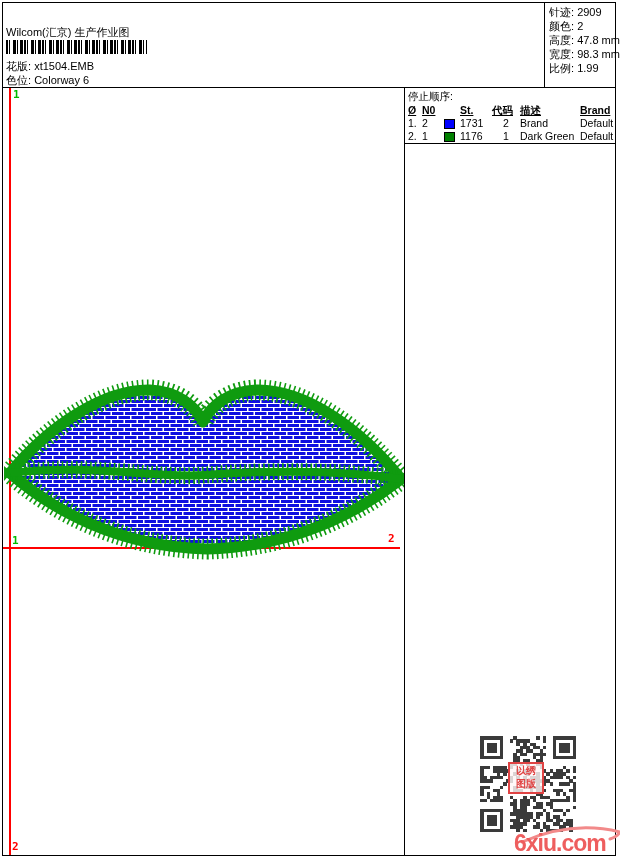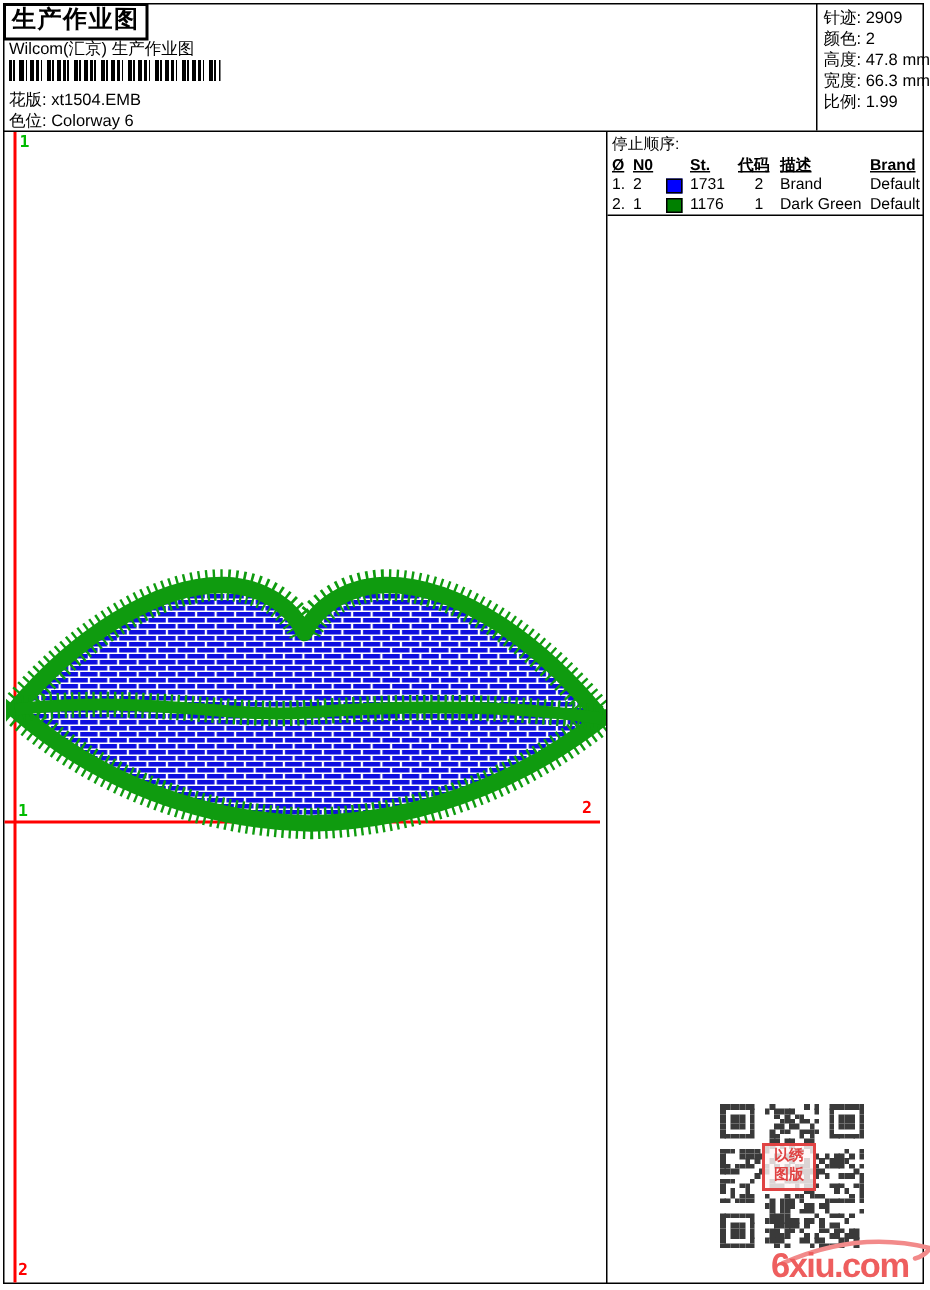--- a/index.html
+++ b/index.html
@@ -59,31 +59,30 @@
   .logo-text { position:absolute; left:4px; top:8px; font-size:23px; font-weight:bold;
     letter-spacing:-1px; white-space:nowrap; }
   .logo-swoosh { position:absolute; left:10px; top:0; }
 </style>
 </head>
 <body>
 
 <div class="page">
   <div class="abs page-border"></div>
 
-  <div class="abs title-box">生产作业图</div>
   <div class="abs studio">Wilcom(汇京) 生产作业图</div>
   <div class="abs barcode"></div>
   <div class="abs meta1"><span>花版:</span> <span>xt1504.EMB</span></div>
   <div class="abs meta2"><span>色位:</span> <span>Colorway 6</span></div>
 
   <div class="abs stats">
     <div><span>针迹:</span> <span>2909</span></div>
     <div><span>颜色:</span> <span>2</span></div>
     <div><span>高度:</span> <span>47.8 mm</span></div>
-    <div><span>宽度:</span> <span>66.3 mm</span></div>
+    <div><span>宽度:</span> <span>98.3 mm</span></div>
     <div><span>比例:</span> <span>1.99</span></div>
   </div>
 
   <div class="abs vline header-vdiv"></div>
   <div class="abs hline header-hdiv"></div>
   <div class="abs vline main-vdiv"></div>
   <div class="abs hline table-hdiv"></div>
 
   <div class="abs stoptable">
     <div class="t-title">停止顺序:</div>

